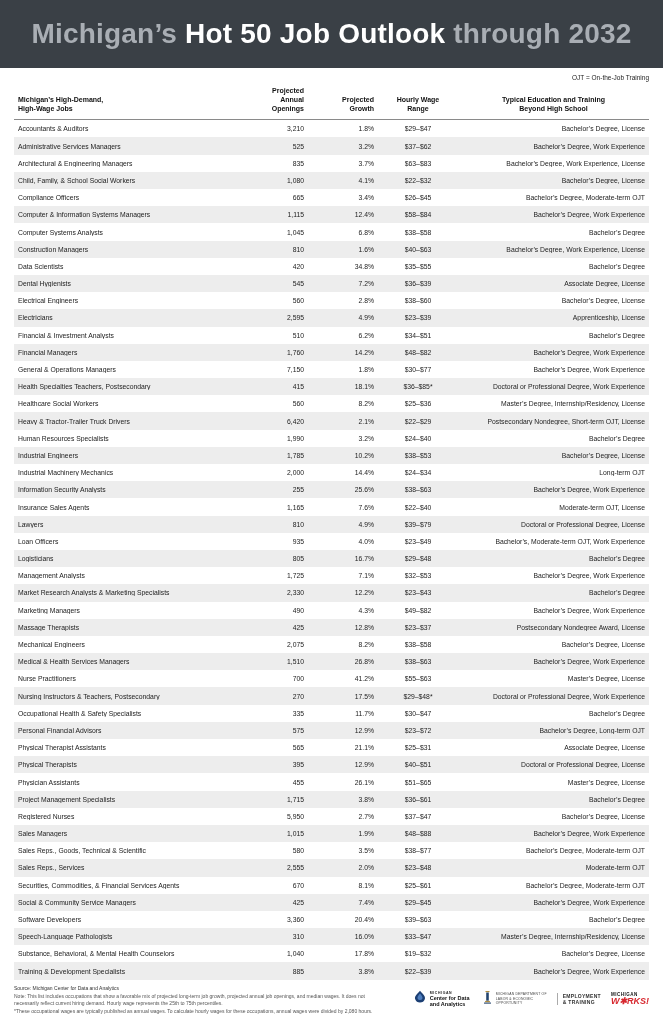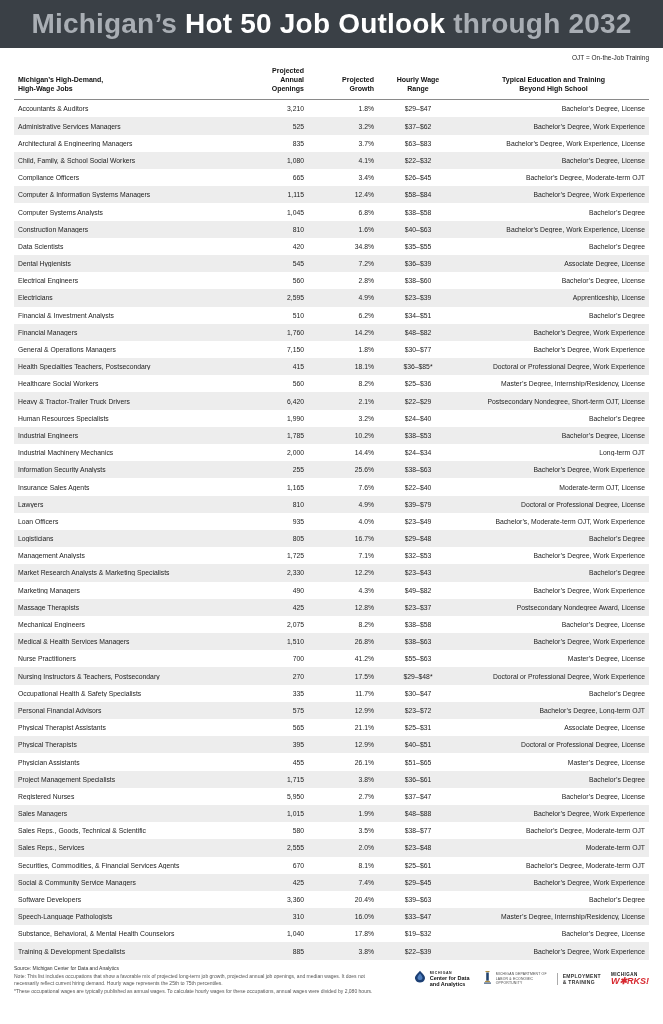--- a/index.html
+++ b/index.html
@@ -4,21 +4,21 @@
 <style>
   * { box-sizing: border-box; margin: 0; padding: 0; }
   html, body { width: 663px; height: 1024px; }
   body {
     font-family: "Liberation Sans", sans-serif;
     background: #ffffff;
     color: #1a1a1a;
     overflow: hidden;
   }
   .header-bar {
-    height: 48px;
+    height: 68px;
     background: #3a4046;
     display: flex;
     align-items: center;
     justify-content: center;
   }
   .page-title {
     font-size: 28px;
     font-weight: bold;
     color: #ffffff;
     letter-spacing: .2px;

